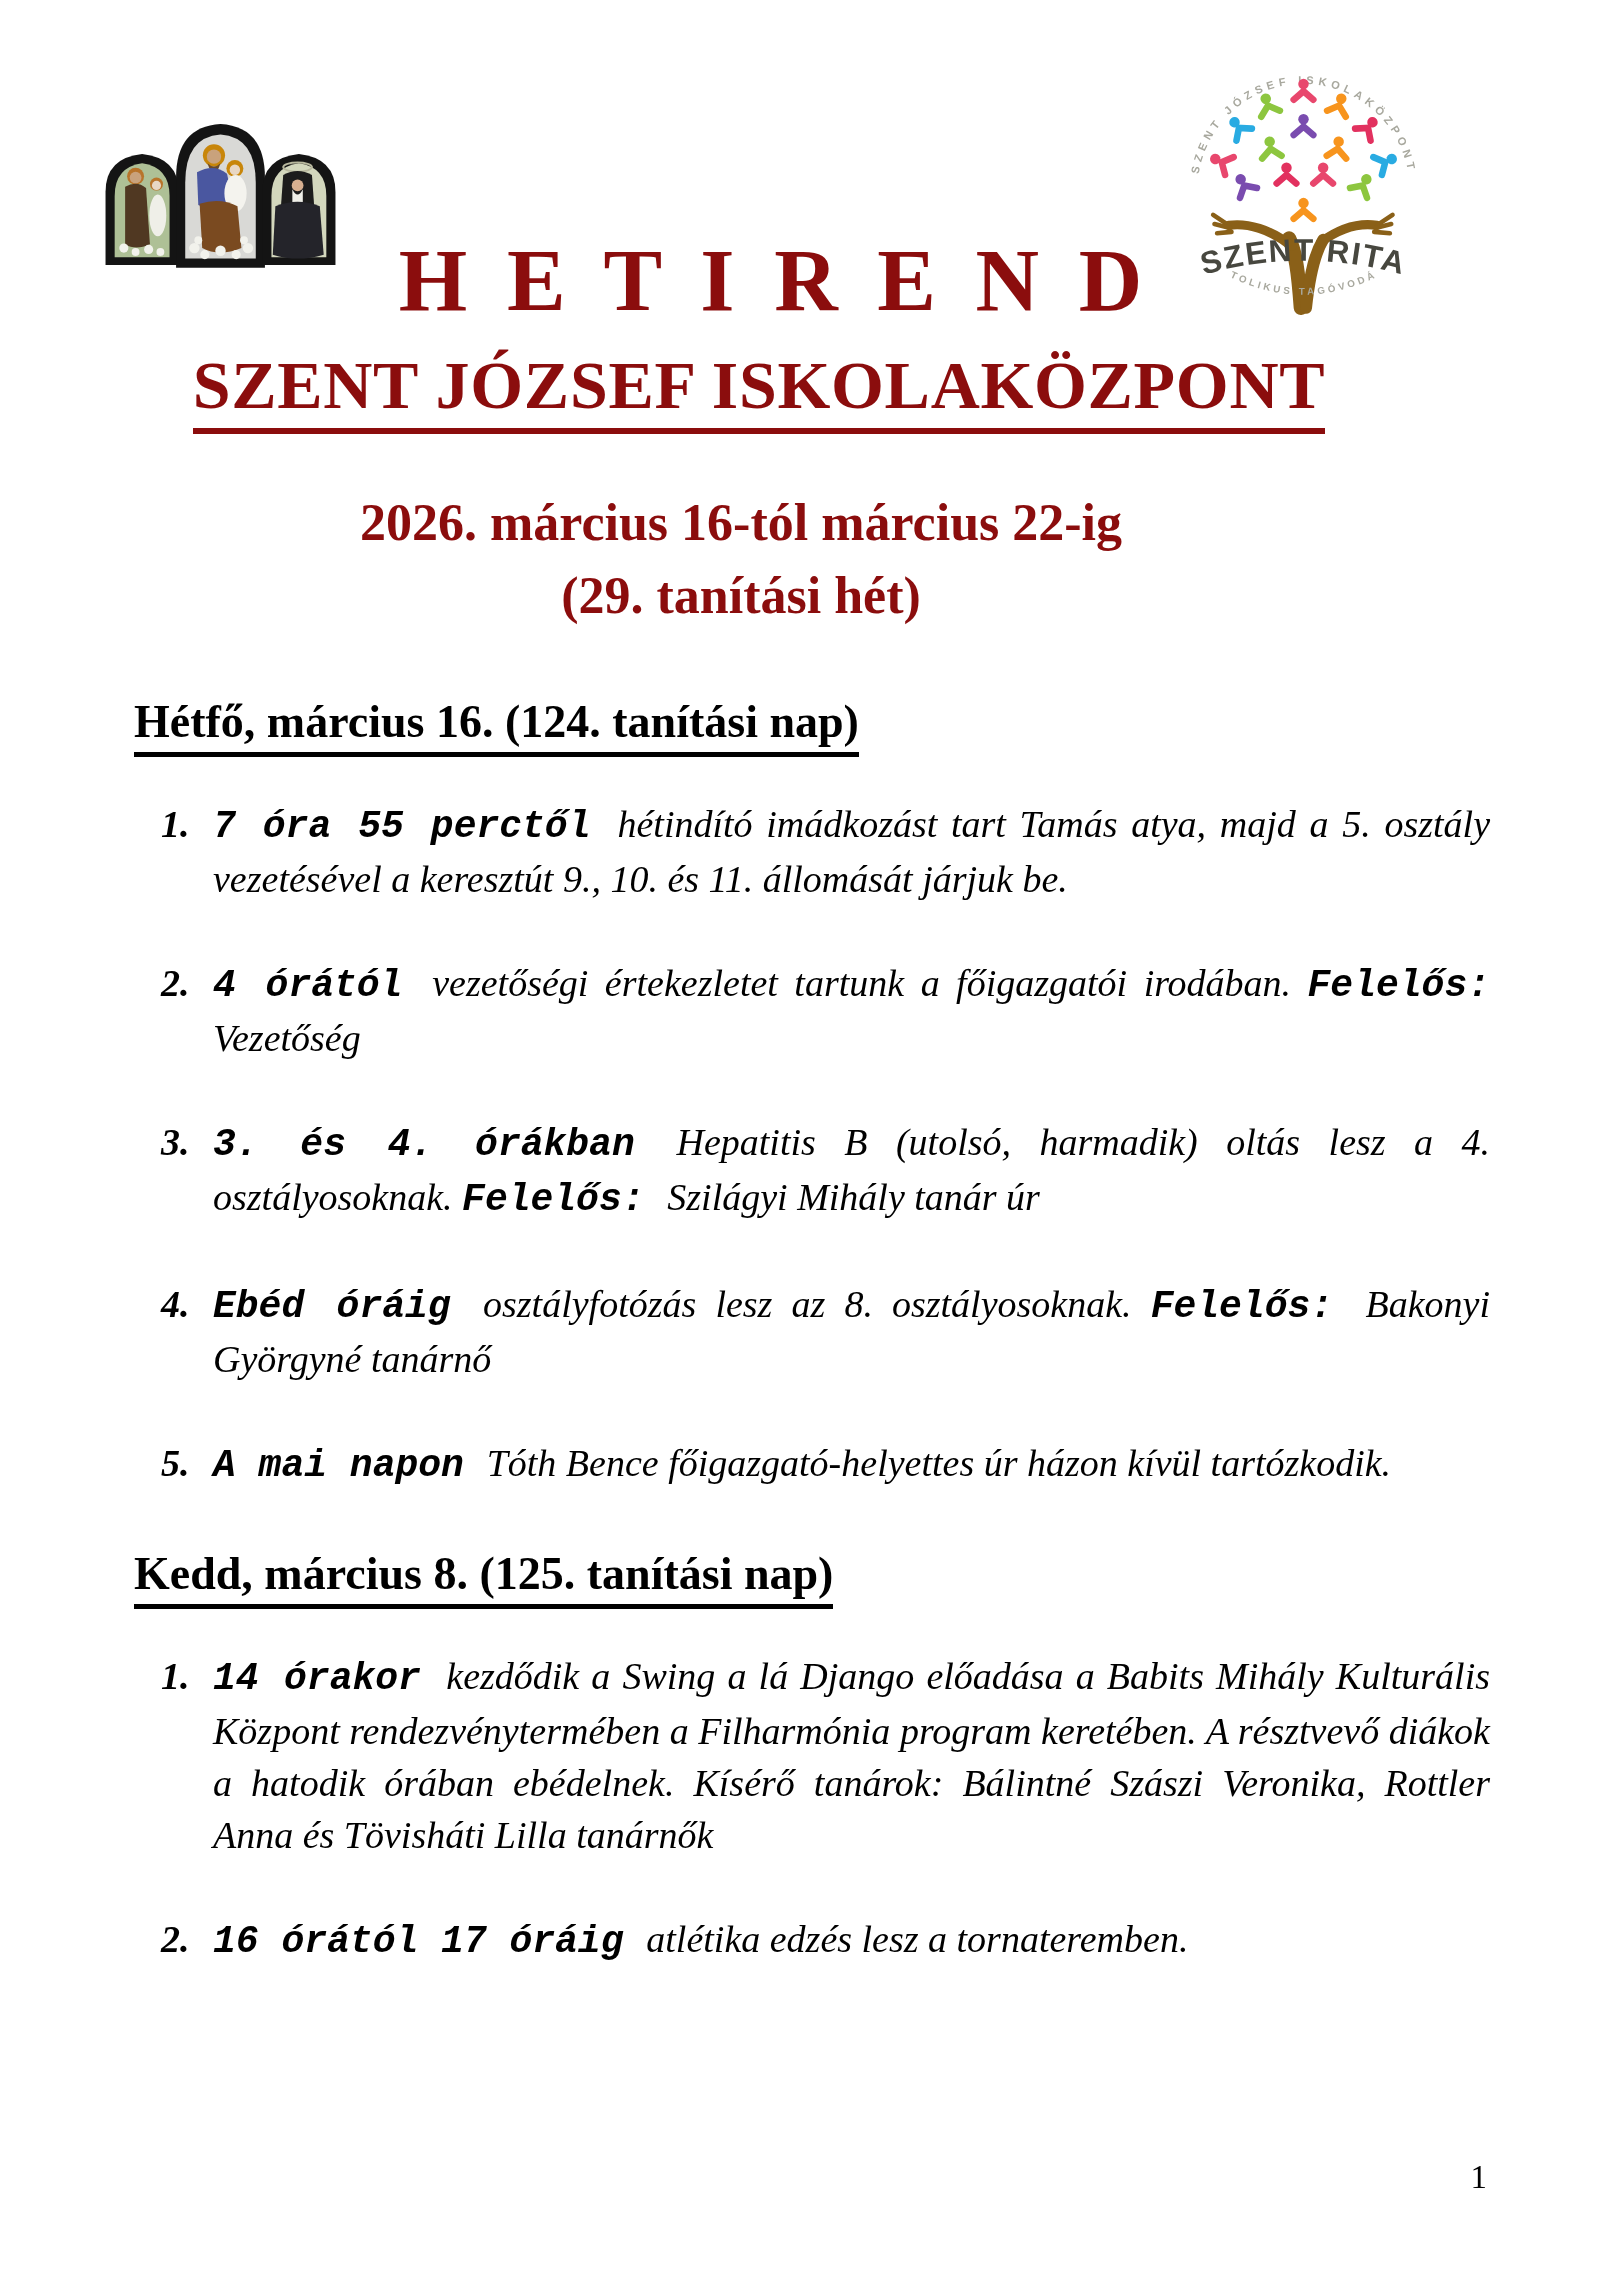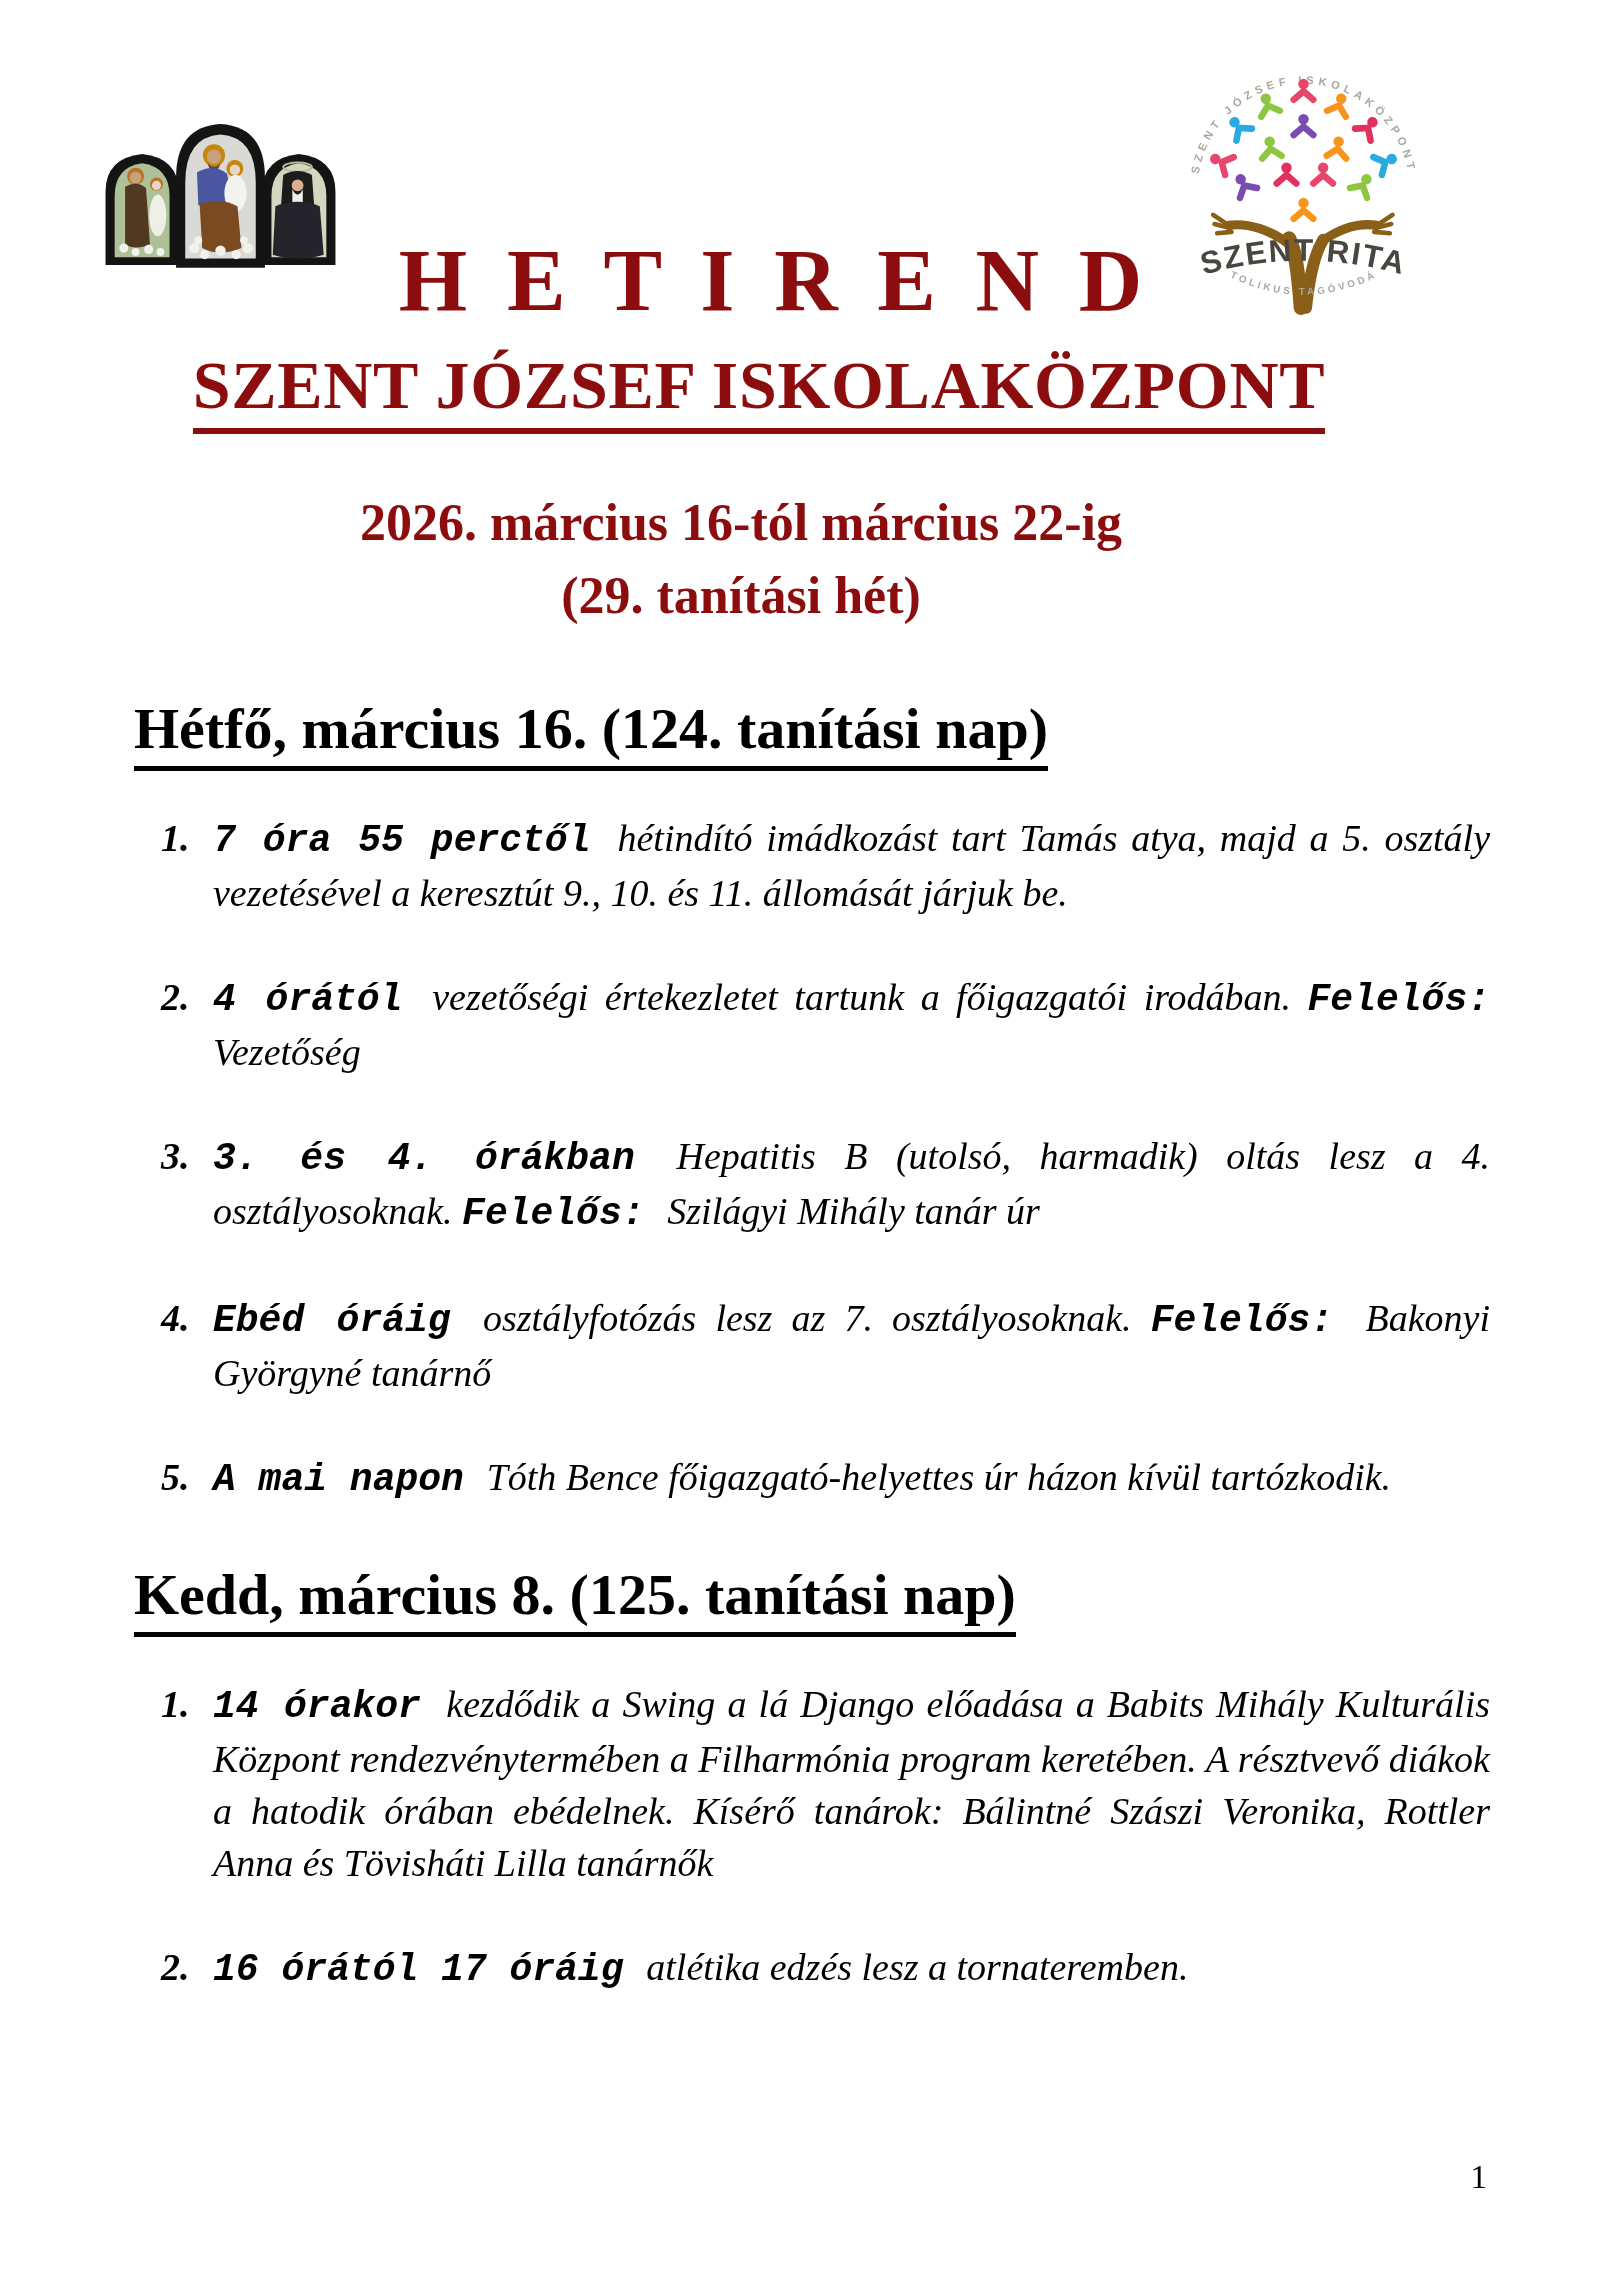--- a/index.html
+++ b/index.html
@@ -41,21 +41,21 @@
     color:var(--accent);
     line-height:73px;
   }
   
   .content{position:absolute;top:695px;left:134px;width:1356px;}
   .section{margin:0;}
   .section + .section{margin-top:55px;}
   .day-heading-row{margin:0 0 41px 0;}
   .day-heading{
     display:inline-block;
-    font-size:58px;font-weight:bold;
+    font-size:46px;font-weight:bold;
     border-bottom:5.9px solid #000;
     padding-bottom:3.9px;
     white-space:nowrap;
   }
   ol.items{list-style:none;margin:0;padding:0 0 0 79px;}
   ol.items li{
     position:relative;
     font-style:italic;
     font-size:38px;
     line-height:52px;
@@ -245,21 +245,21 @@
 
   <div class="content" id="sections">
     <div class="section">
       <div class="day-heading-row">
         <span class="day-heading">Hétfő, március 16. (124. tanítási nap)</span>
       </div>
       <ol class="items">
           <li><span class="num">1.</span><span class="seg seg-b">7 óra 55 perctől </span><span class="seg">hétindító imádkozást tart Tamás atya, majd a 5. osztály vezetésével a keresztút 9., 10. és 11. állomását járjuk be.</span></li>
           <li><span class="num">2.</span><span class="seg seg-b">4 órától </span><span class="seg">vezetőségi értekezletet tartunk a főigazgatói irodában. </span><span class="seg seg-b">Felelős: </span><span class="seg">Vezetőség</span></li>
           <li><span class="num">3.</span><span class="seg seg-b">3. és 4. órákban </span><span class="seg">Hepatitis B (utolsó, harmadik) oltás lesz a 4. osztályosoknak. </span><span class="seg seg-b">Felelős: </span><span class="seg">Szilágyi Mihály tanár úr</span></li>
-          <li><span class="num">4.</span><span class="seg seg-b">Ebéd óráig </span><span class="seg">osztályfotózás lesz az 7. osztályosoknak. </span><span class="seg seg-b">Felelős: </span><span class="seg">Bakonyi Györgyné tanárnő</span></li>
+          <li><span class="num">4.</span><span class="seg seg-b">Ebéd óráig </span><span class="seg">osztályfotózás lesz az 8. osztályosoknak. </span><span class="seg seg-b">Felelős: </span><span class="seg">Bakonyi Györgyné tanárnő</span></li>
           <li><span class="num">5.</span><span class="seg seg-b">A mai napon </span><span class="seg">Tóth Bence főigazgató-helyettes úr házon kívül tartózkodik.</span></li>
         </ol>
     </div>
 
     <div class="section">
       <div class="day-heading-row">
         <span class="day-heading">Kedd, március 8. (125. tanítási nap)</span>
       </div>
       <ol class="items">
           <li><span class="num">1.</span><span class="seg seg-b">14 órakor </span><span class="seg">kezdődik a Swing a lá Django előadása a Babits Mihály Kulturális Központ rendezvénytermében a Filharmónia program keretében. A résztvevő diákok a hatodik órában ebédelnek. Kísérő tanárok: Bálintné Szászi Veronika, Rottler Anna és Tövisháti Lilla tanárnők</span></li>

